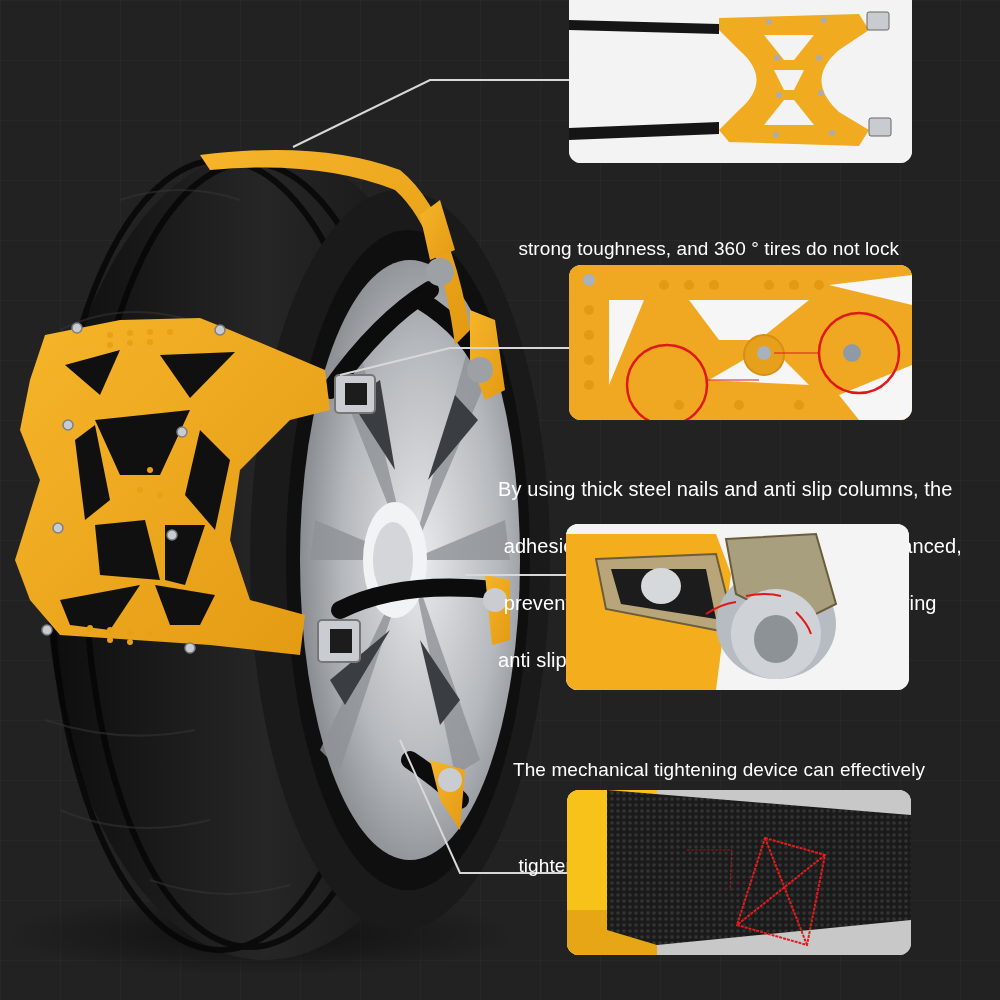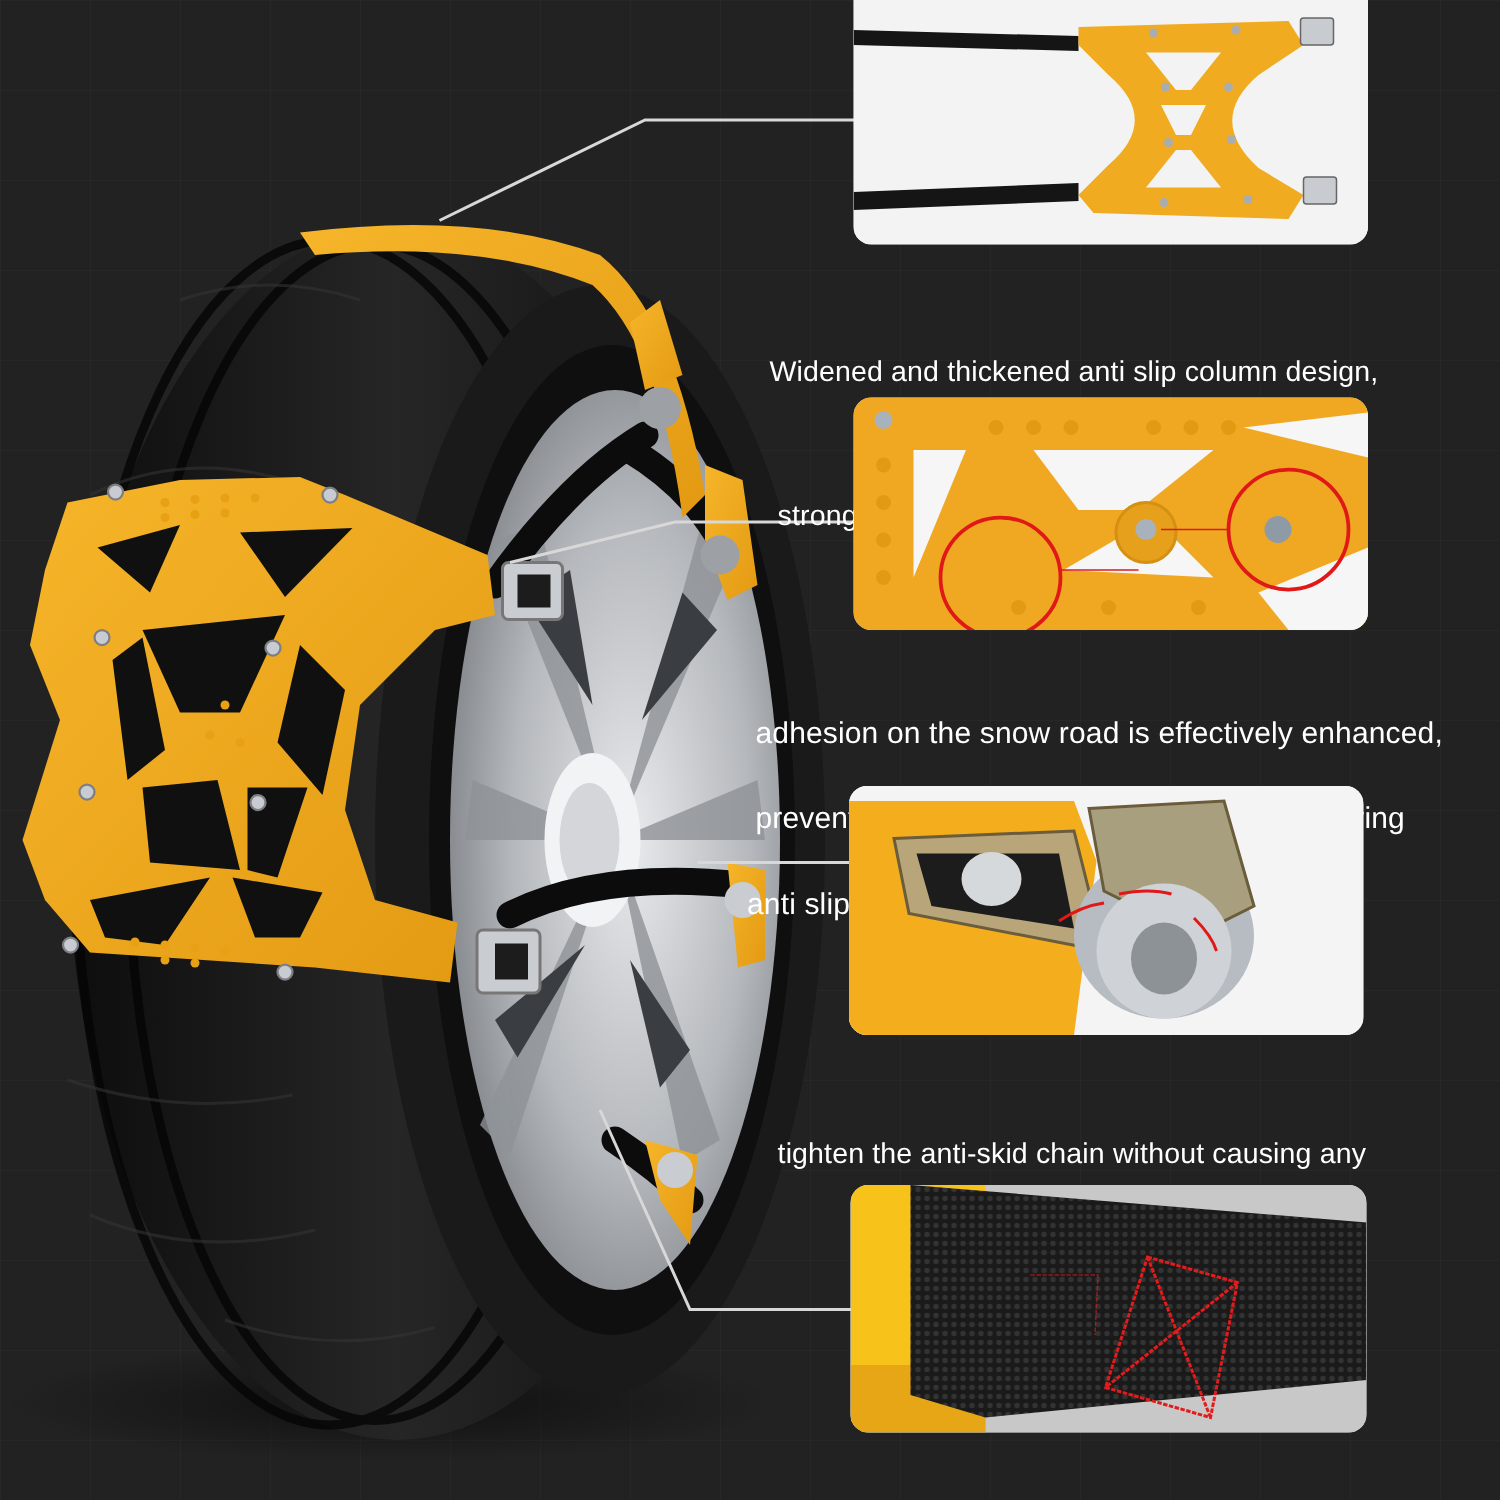--- a/index.html
+++ b/index.html
@@ -204,21 +204,20 @@
       <circle cx="207" cy="135" r="3"></circle>
         <circle cx="263" cy="133" r="3"></circle>
     </g>
     <g fill="#c8cbd0" stroke="#666" stroke-width="1">
       <rect x="298" y="12" width="22" height="18" rx="2"></rect>
       <rect x="300" y="118" width="22" height="18" rx="2"></rect>
     </g>
   </svg>
 </div>
 <div class="caption" style="left:513px; top:169px;">
-  <span class="ln">Widened and thickened anti slip column design,</span>
   <span class="ln"> strong toughness, and 360 ° tires do not lock</span>
 </div>
 
 <div class="panel" style="left:569px; top:265px; width:343px; height:155px;">
   <svg viewBox="0 0 343 155" xmlns="http://www.w3.org/2000/svg">
     <rect width="343" height="155" fill="#f0a822"></rect>
     <g fill="#f6f6f6">
       <path d="M40 35 L75 35 L40 120 Z"></path>
       <path d="M120 35 L240 35 L190 75 L150 75 Z"></path>
       <path d="M140 115 L200 80 L240 120 Z"></path>
@@ -248,20 +247,21 @@
       <circle cx="290" cy="88" r="40"></circle>
     </g>
     <circle cx="283" cy="88" r="9" fill="#8e9aa6"></circle>
     <g stroke="#e01818" stroke-width="1">
       <line x1="205" y1="88" x2="250" y2="88"></line>
       <line x1="138" y1="115" x2="190" y2="115"></line>
     </g>
   </svg>
 </div>
 <div class="caption tight" style="left:498px; top:442px;">
+  <span class="ln">By using thick steel nails and anti slip columns, the</span>
   <span class="ln"> adhesion on the snow road is effectively enhanced,</span>
   <span class="ln"> preventing side slip during driving and improving</span>
   <span class="ln">anti slip performance.</span>
 </div>
 
 <div class="panel" style="left:566px; top:524px; width:343px; height:166px;">
   <svg viewBox="0 0 343 166" xmlns="http://www.w3.org/2000/svg">
     <rect width="343" height="166" fill="#f4f4f4"></rect>
     <path d="M0 10 L150 10 L165 50 L150 166 L0 166 Z" fill="#f4ad1c"></path>
     <path d="M30 35 L150 30 L170 110 L40 85 Z" fill="#b8a67a" stroke="#6b5d3c" stroke-width="2"></path>
@@ -272,20 +272,21 @@
     <ellipse cx="210" cy="110" rx="45" ry="45" fill="#cfd3d8"></ellipse>
     <ellipse cx="210" cy="115" rx="22" ry="24" fill="#8d9297"></ellipse>
     <g fill="none" stroke="#e01818" stroke-width="2">
       <path d="M140 90 Q155 80 170 78"></path>
       <path d="M180 72 Q200 68 215 72"></path>
       <path d="M230 88 Q242 100 245 110"></path>
     </g>
   </svg>
 </div>
 <div class="caption" style="left:513px; top:690px;">
+  <span class="ln">The mechanical tightening device can effectively</span>
   <span class="ln"> tighten the anti-skid chain without causing any</span>
 </div>
 
 <div class="panel" style="left:567px; top:790px; width:344px; height:165px;">
   <svg viewBox="0 0 344 165" xmlns="http://www.w3.org/2000/svg">
     <defs>
       <pattern id="weave" width="6" height="6" patternUnits="userSpaceOnUse">
         <rect width="6" height="6" fill="#1a1a1a"></rect>
         <circle cx="3" cy="3" r="1.8" fill="#333"></circle>
       </pattern>

